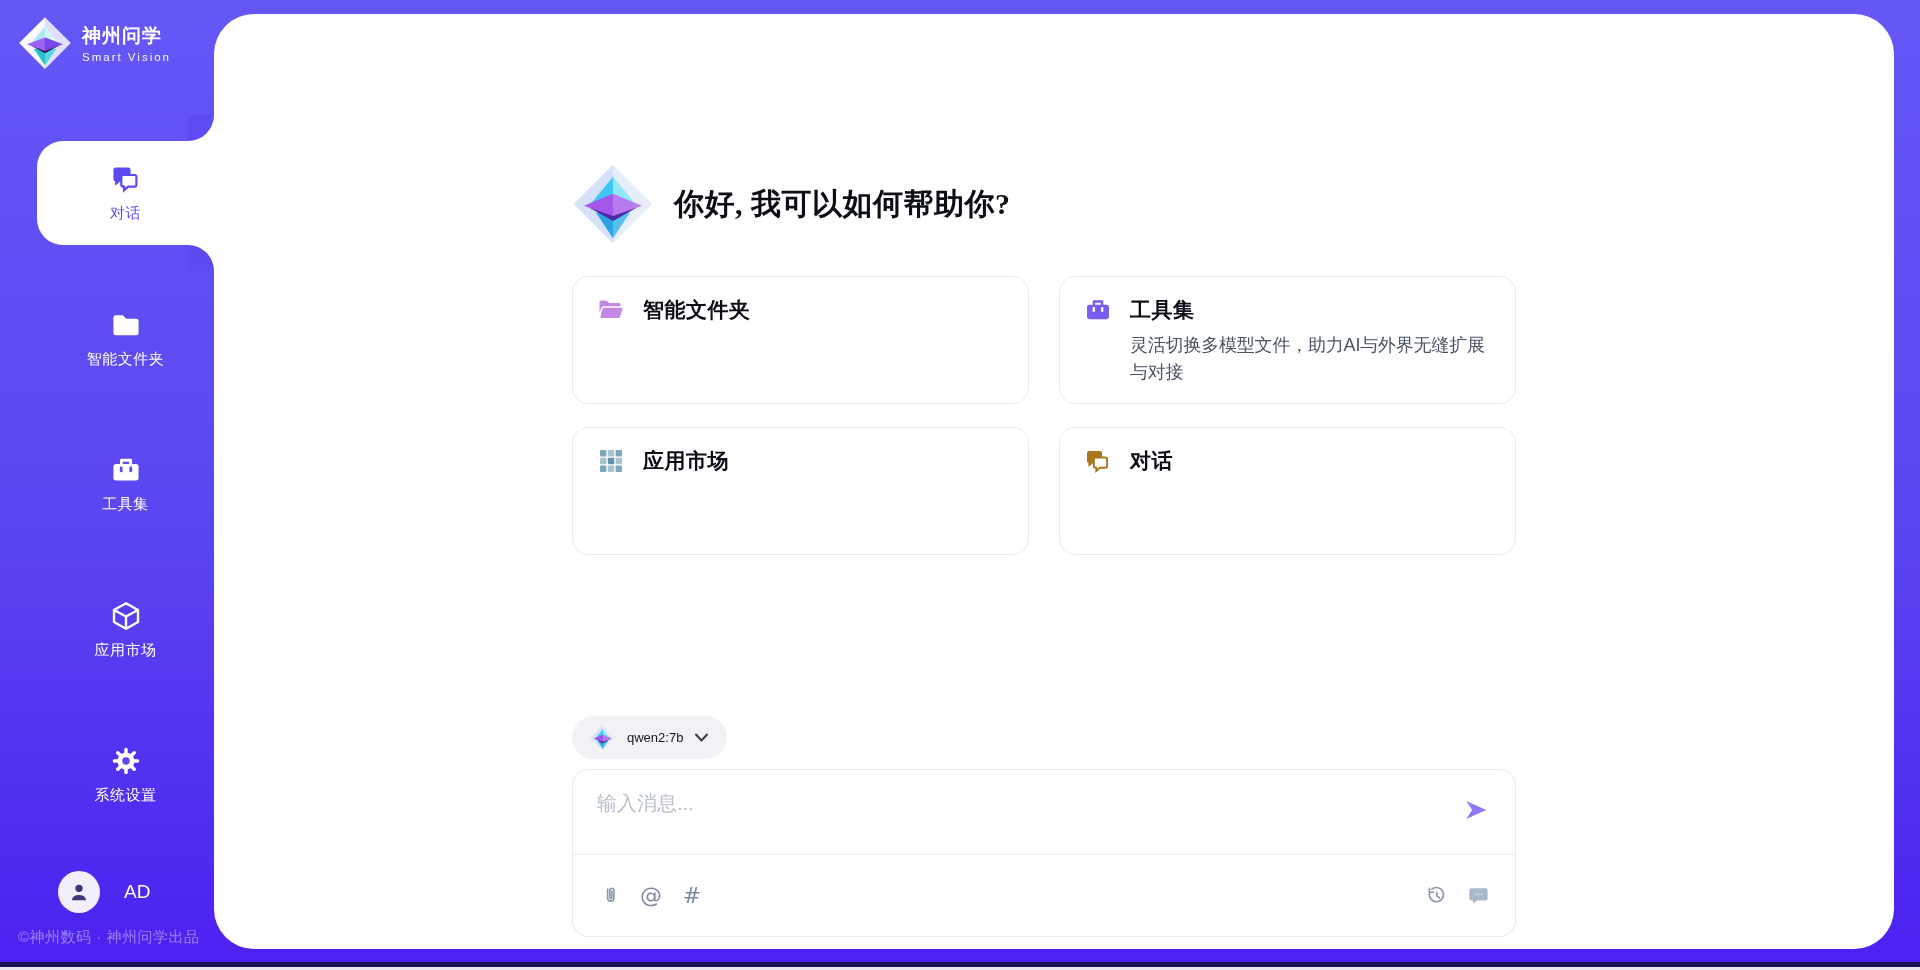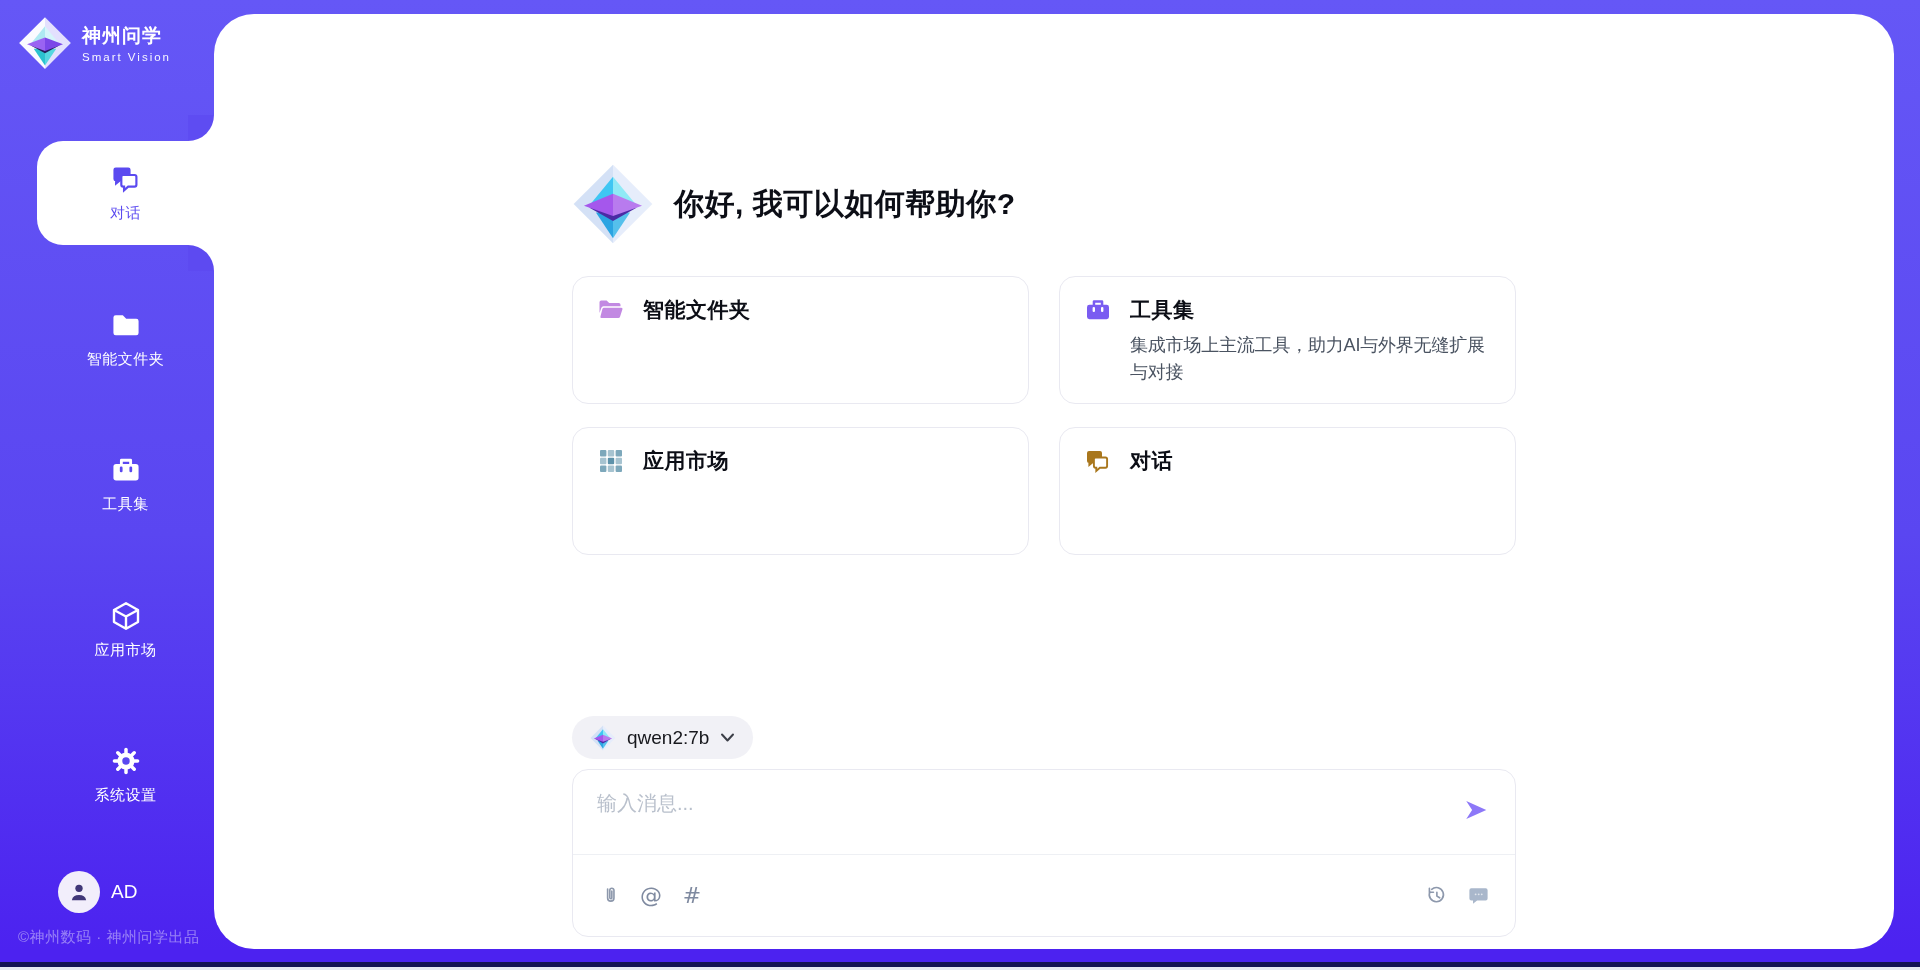--- a/index.html
+++ b/index.html
@@ -42,50 +42,50 @@
   .ear-top::before { content:""; position:absolute; inset:0; background:#5e4cf2; border-bottom-right-radius:26px; }
   .ear-bottom { bottom:-26px; }
   .ear-bottom::before { content:""; position:absolute; inset:0; background:#5d4af1; border-top-right-radius:26px; }
 
   .i-chat  { top:141px; }
   .i-folder{ top:287px; }
   .i-tools { top:432px; }
   .i-cube  { top:578px; }
   .i-gear  { top:723px; }
 
-  .user { position:absolute; left:58px; top:871px; display:flex; align-items:center; gap:11px; cursor:pointer; }
+  .user { position:absolute; left:58px; top:871px; display:flex; align-items:center; gap:24px; cursor:pointer; }
   .avatar { width:42px; height:42px; border-radius:50%; background:#f2eefb; display:flex; align-items:center; justify-content:center; }
   .avatar svg { width:26px; height:26px; }
   .user-name { font-size:19px; color:#fff; }
   .side-footer { position:absolute; left:18px; top:928px; font-size:15px; color:rgba(255,255,255,.42); letter-spacing:.5px; }
 
   
   .greeting { position:absolute; left:0; top:149px; display:flex; align-items:center; gap:20px; }
   .greeting svg { width:82px; height:82px; }
-  .greeting h1 { font-size:30px; font-weight:700; color:#0c0e16; letter-spacing:.5px; }
+  .greeting h1 { font-size:30px; font-weight:700; color:#0c0e16; letter-spacing:.5px;font-family:Liberation Serif, serif; }
 
   
   .cards { position:absolute; left:0; top:262px; width:944px; display:grid; grid-template-columns:1fr 1fr; gap:23px 30px; }
   .card {
     background:#fff; border:1px solid #e9e9f1; border-radius:16px;
     padding:19px 22px 16px 24px; min-height:128px; cursor:pointer;
   }
   .card-head { display:flex; align-items:center; gap:18px; }
   .card-head svg { width:28px; height:28px; flex:0 0 28px; }
   .card-head h3 { font-size:21px; font-weight:700; color:#0c0e16; letter-spacing:.5px; }
   .card p { margin:8px 0 0 46px; font-size:18px; line-height:1.5; color:#4a5361; letter-spacing:-.2px; }
 
   
   .model-pill {
     position:absolute; left:0; top:702px; height:43px;
     display:inline-flex; align-items:center; gap:11px; padding:0 18px;
     background:#f1f1f6; border:none; border-radius:22px; cursor:pointer;
   }
   .model-pill svg.logo { width:26px; height:26px; }
-  .model-name { font-size:19px; color:#17181d; }
+  .model-name { font-size:13px; color:#17181d; }
   .chev { width:15px; height:10px; }
 
   
   .composer {
     position:absolute; left:0; top:755px; width:944px; height:168px;
     background:#fff; border:1px solid #e9e9f1; border-radius:16px;
   }
   .composer textarea {
     position:absolute; left:0; top:0; width:850px; height:80px;
     border:none; outline:none; resize:none; background:transparent;
@@ -233,21 +233,21 @@
         <div class="card">
           <div class="card-head">
             <svg viewBox="0 0 28 28" style="color: rgb(122, 92, 241);">
               <path d="M10 4.2h8a1.3 1.3 0 0 1 1.3 1.3V9h-2.5V6.8h-5.6V9H8.7V5.5A1.3 1.3 0 0 1 10 4.2Z" fill="currentColor"></path>
               <rect x="3" y="8.8" width="22" height="14.4" rx="2.4" fill="currentColor"></rect>
               <rect x="8.6" y="11" width="2.4" height="5" rx="1.1" fill="#fff"></rect>
               <rect x="17" y="11" width="2.4" height="5" rx="1.1" fill="#fff"></rect>
             </svg>
             <h3>工具集</h3>
           </div>
-          <p>集成市场上主流工具，助力AI与外界无缝扩展与对接</p>
+          <p>灵活切换多模型文件，助力AI与外界无缝扩展与对接</p>
         </div>
 
         <div class="card">
           <div class="card-head">
             <svg viewBox="0 0 28 28" style="color: rgb(93, 146, 170);">
               <g fill="currentColor">
                 <rect x="3" y="3" width="6.4" height="6.4" rx="1" opacity=".8"></rect>
                 <rect x="10.8" y="3" width="6.4" height="6.4" rx="1" opacity=".55"></rect>
                 <rect x="18.6" y="3" width="6.4" height="6.4" rx="1" opacity=".8"></rect>
                 <rect x="3" y="10.8" width="6.4" height="6.4" rx="1" opacity=".55"></rect>

